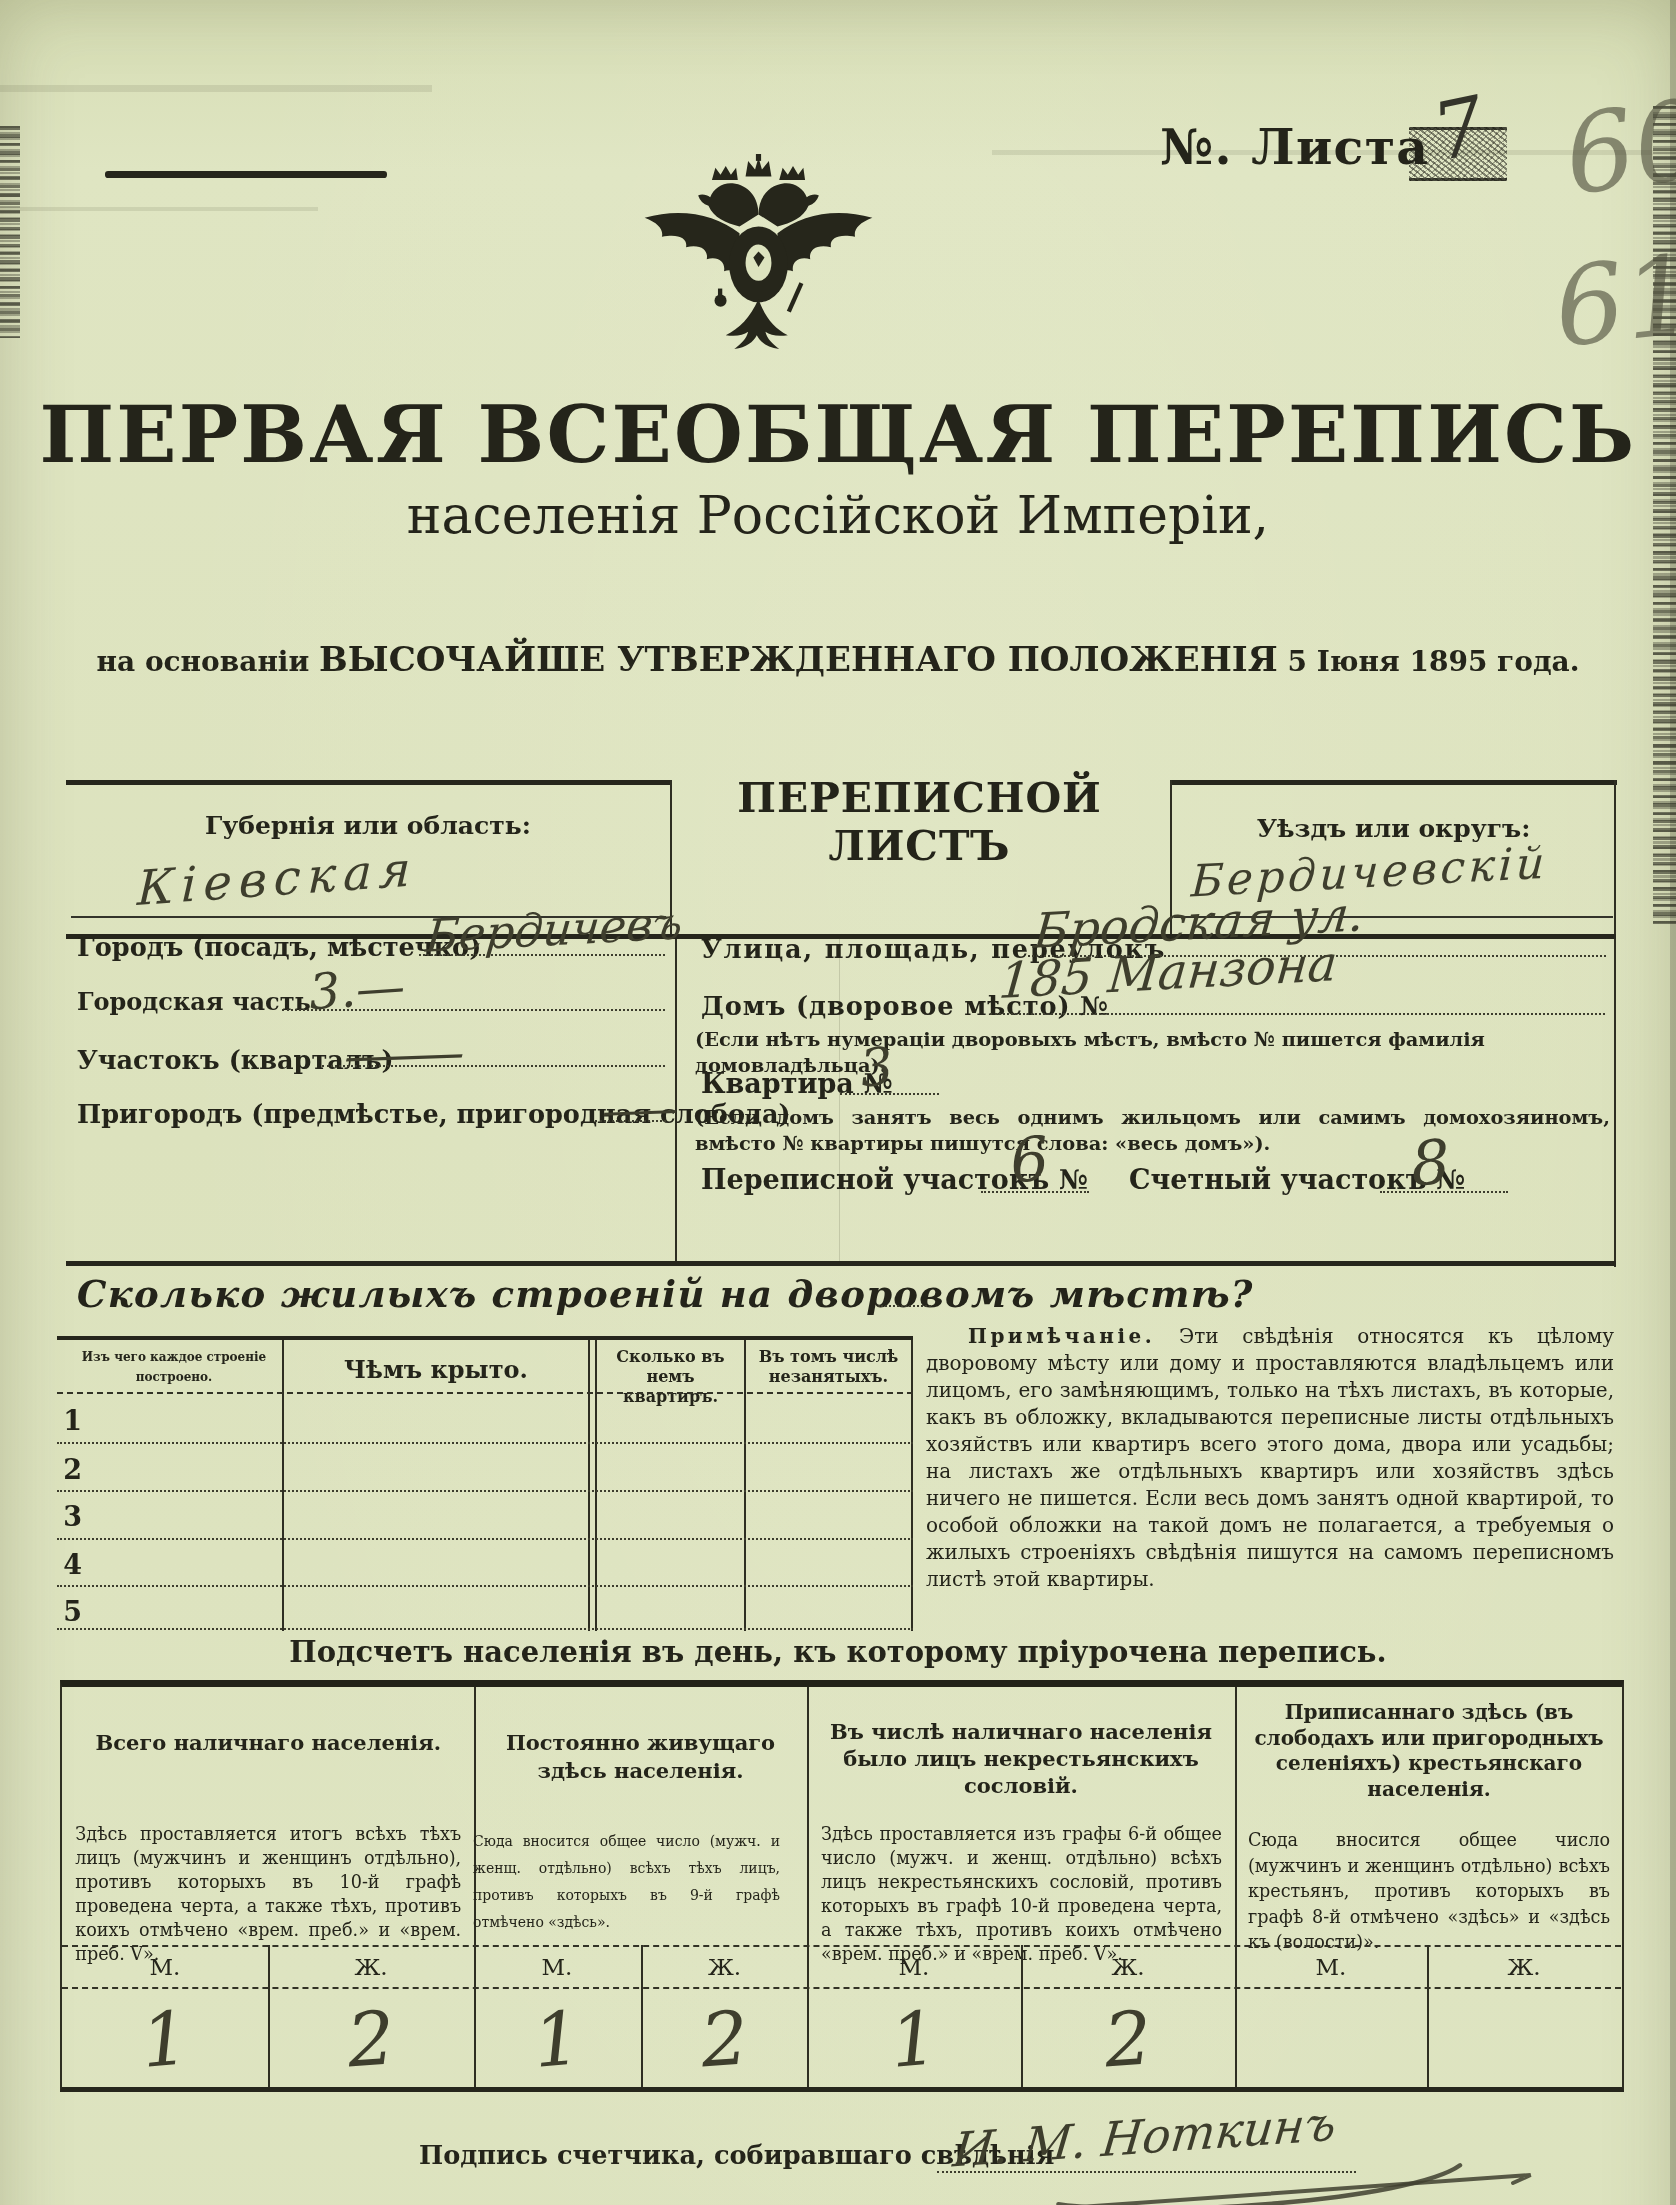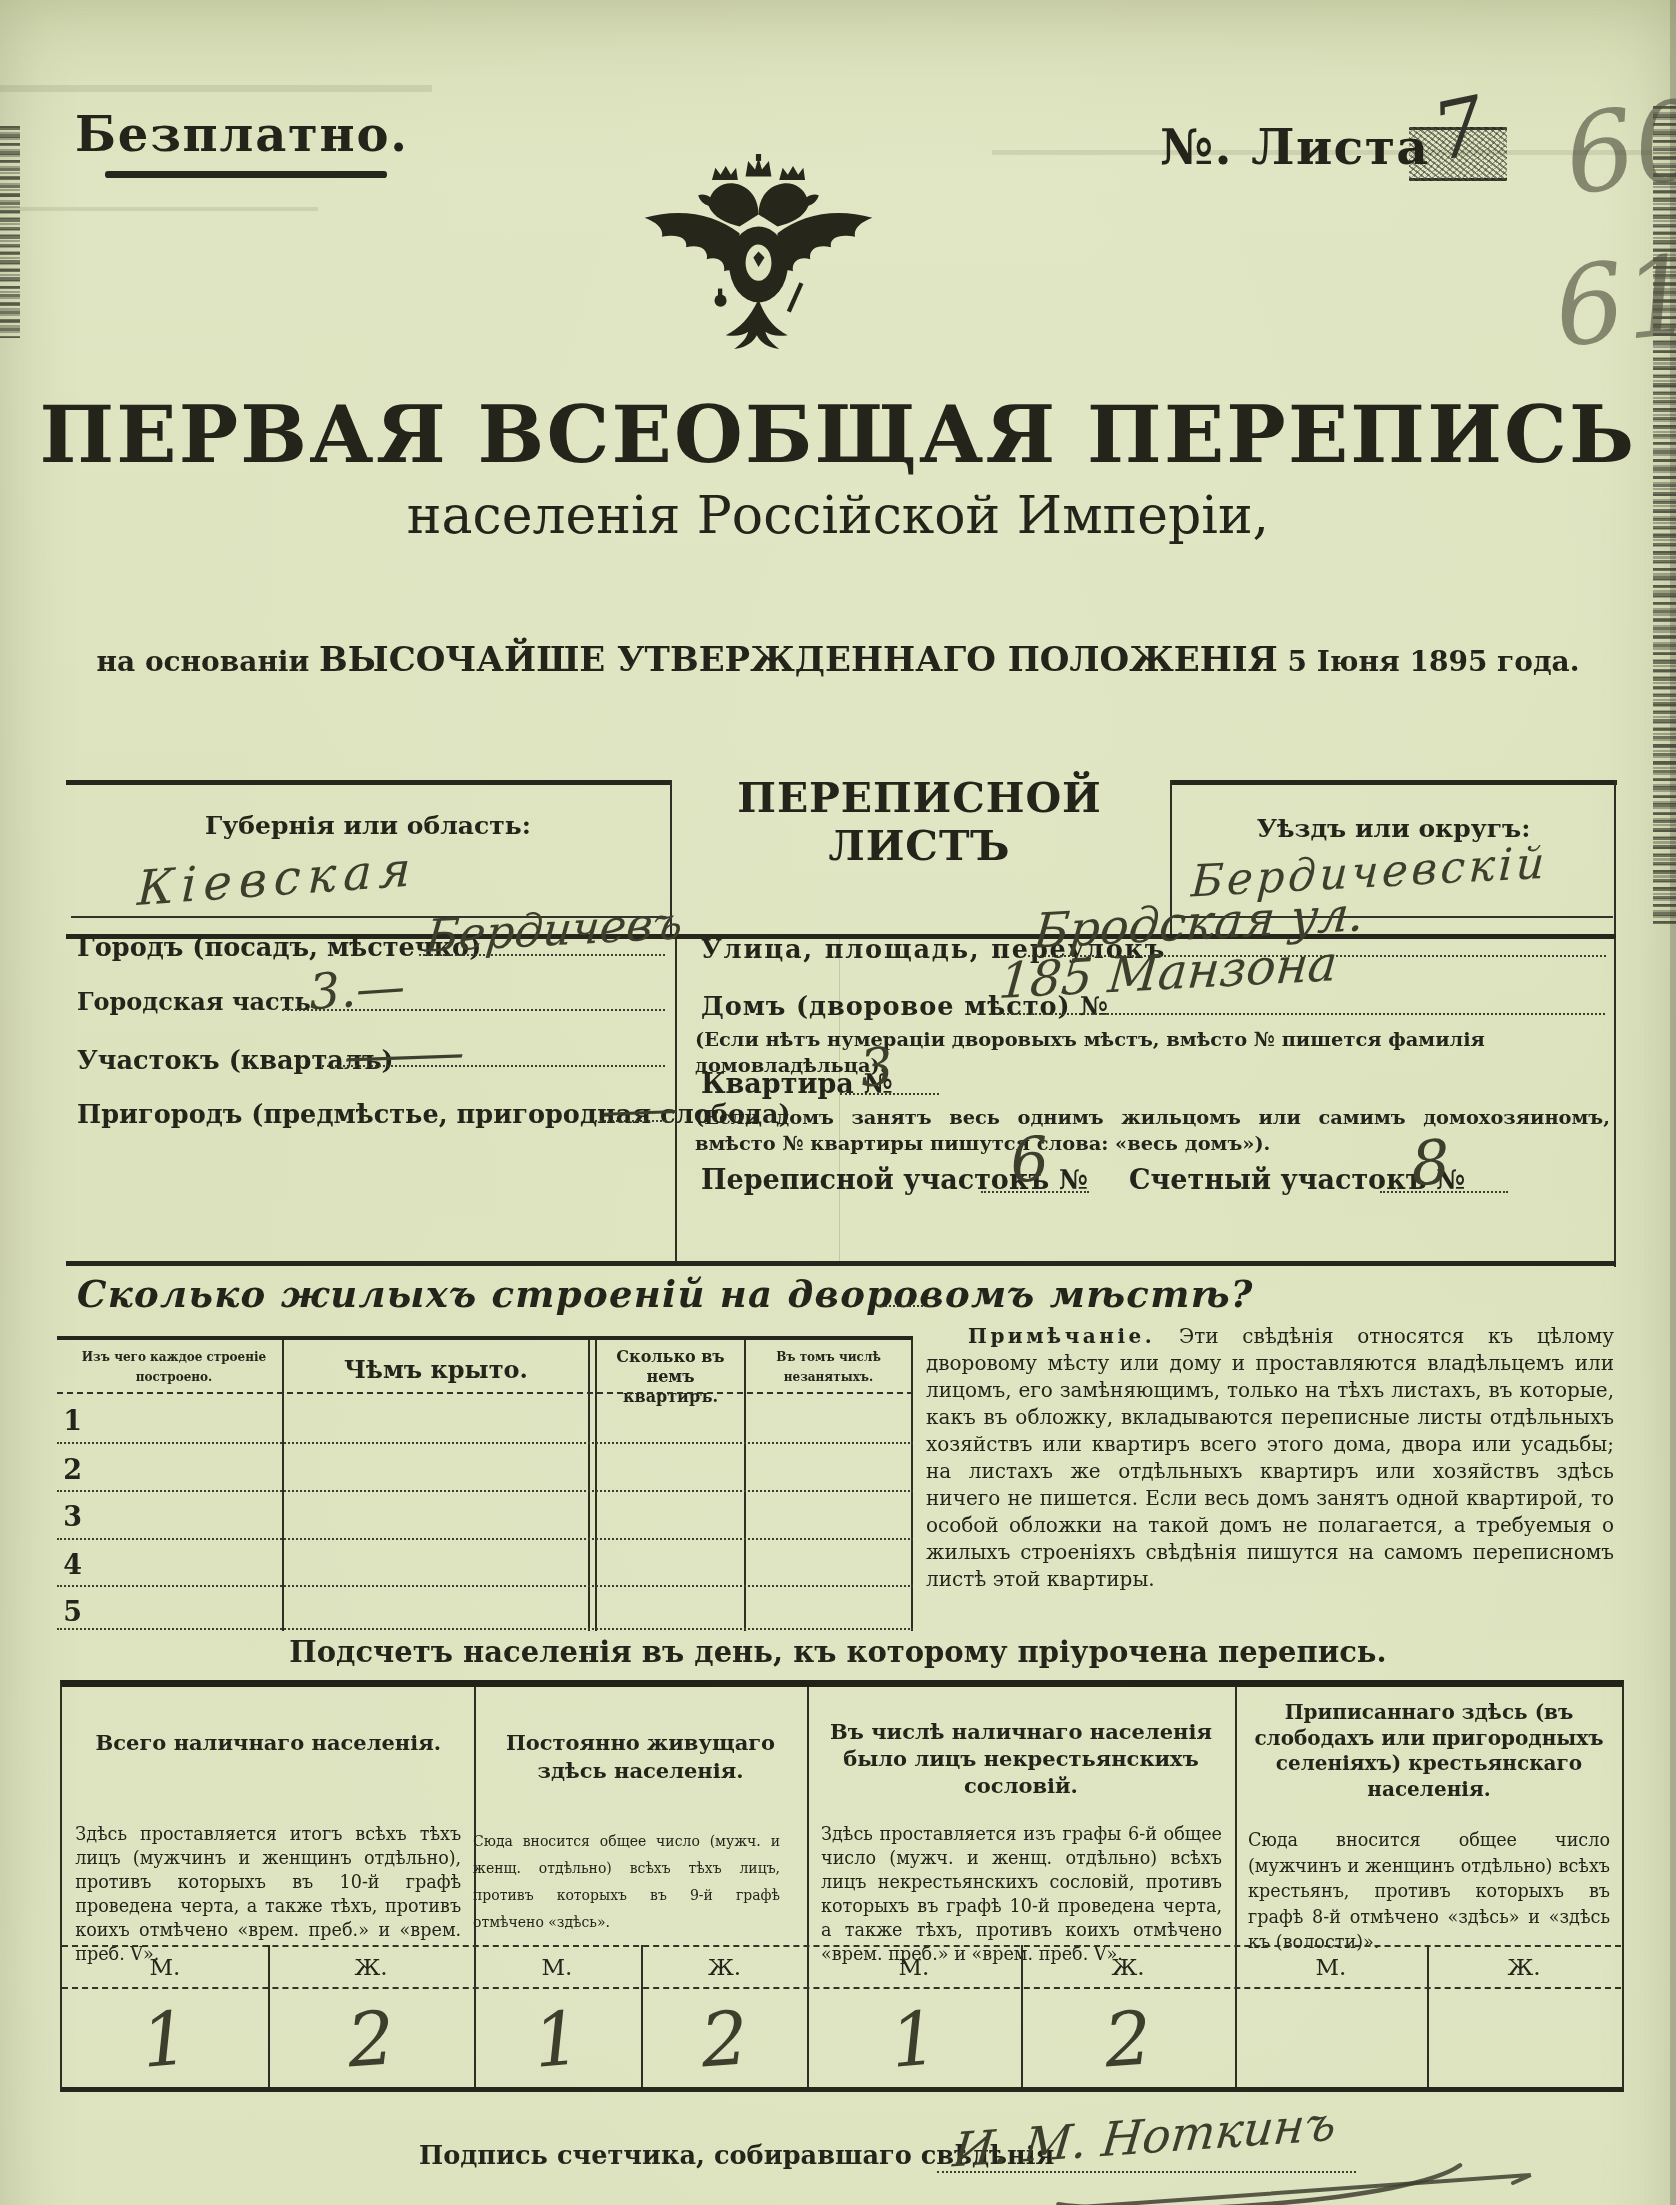--- a/index.html
+++ b/index.html
@@ -36,21 +36,20 @@
 <div class="sheet">
 
   <div class="abs streak" style="left:0;top:85px;width:432px;height:6.6px;"></div>
   <div class="abs streak" style="left:992px;top:150px;width:684px;height:4.9px;"></div>
   <div class="abs streak" style="left:0;top:207px;width:318px;height:4px;"></div>
   <div class="abs bleed" style="left:0;top:126px;width:20px;height:212px;"></div>
   <div class="abs bleed" style="left:1653px;top:106px;width:23px;height:820px;"></div>
   <div class="abs" style="left:1670px;top:0;width:6.2px;height:2832px;background:rgba(40,40,28,.22);"></div>
   <div class="abs" style="left:839px;top:937px;width:1.3px;height:329px;background:rgba(70,70,52,.18);"></div>
 
-  <div class="abs b" style="left:75px;top:106px;font-size:48px;letter-spacing:1.8px;">Безплатно.</div>
   <div class="abs rule" style="left:105px;top:171px;width:282px;height:6.6px;border-radius:3.1px;"></div>
 
   <svg class="abs" style="left:626px;top:154px;" width="265" height="207" viewBox="0 0 300 240">
     <g fill="#26261b">
       <path d="M135 26 L138 8 L146 18 L150 4 L154 18 L162 8 L165 26 Z"></path>
       <rect x="147" y="0" width="6" height="8"></rect>
       <path d="M96 30 L100 16 L106 24 L112 14 L118 24 L124 16 L126 30 Z"></path>
       <path d="M174 30 L178 16 L184 24 L190 14 L196 24 L202 16 L204 30 Z"></path>
       <path d="M150 70 C150 50 138 36 120 34 C108 33 98 40 94 50 C90 47 84 46 80 48 C82 54 86 58 92 60 C98 74 112 80 128 84 Z"></path>
       <path d="M150 70 C150 50 162 36 180 34 C192 33 202 40 206 50 C210 47 216 46 220 48 C218 54 214 58 208 60 C202 74 188 80 172 84 Z"></path>
@@ -144,21 +143,21 @@
   <div class="abs" style="left:57px;top:1336px;width:856px;height:291px;border-top:4.4px solid #26261c;">
     <div class="abs vline" style="left:225px;top:0;height:291px;width:1.8px;"></div>
     <div class="abs vline" style="left:531px;top:0;height:291px;width:1.8px;"></div>
     <div class="abs vline" style="left:538px;top:0;height:291px;width:1.8px;"></div>
     <div class="abs vline" style="left:687px;top:0;height:291px;width:1.8px;"></div>
     <div class="abs vline" style="left:854px;top:0;height:291px;width:1.8px;"></div>
 
     <div class="abs b ctr" style="left:8px;top:7px;width:218px;font-size:12px;line-height:20px;">Изъ чего каждое строеніе построено.</div>
     <div class="abs b ctr" style="left:229px;top:15px;width:300px;font-size:24px;">Чѣмъ крыто.</div>
     <div class="abs b ctr" style="left:543px;top:7px;width:141px;font-size:16px;line-height:20px;">Сколько въ немъ квартиръ.</div>
-    <div class="abs b ctr" style="left:692px;top:7px;width:159px;font-size:12px;line-height:20px;">Въ томъ числѣ незанятыхъ.</div>
+    <div class="abs b ctr" style="left:692px;top:7px;width:159px;font-size:16px;line-height:20px;">Въ томъ числѣ незанятыхъ.</div>
     <div class="abs dash" style="left:0;top:52px;width:856px;"></div>
 
     <div class="abs b" style="left:6.2px;top:65px;font-size:27px;">1</div>
     <div class="abs dotline" style="left:0;top:102px;width:856px;"></div>
     <div class="abs b" style="left:6.2px;top:114px;font-size:27px;">2</div>
     <div class="abs dotline" style="left:0;top:150px;width:856px;"></div>
     <div class="abs b" style="left:6.2px;top:161px;font-size:27px;">3</div>
     <div class="abs dotline" style="left:0;top:198px;width:856px;"></div>
     <div class="abs b" style="left:6.2px;top:209px;font-size:27px;">4</div>
     <div class="abs dotline" style="left:0;top:245px;width:856px;"></div>

